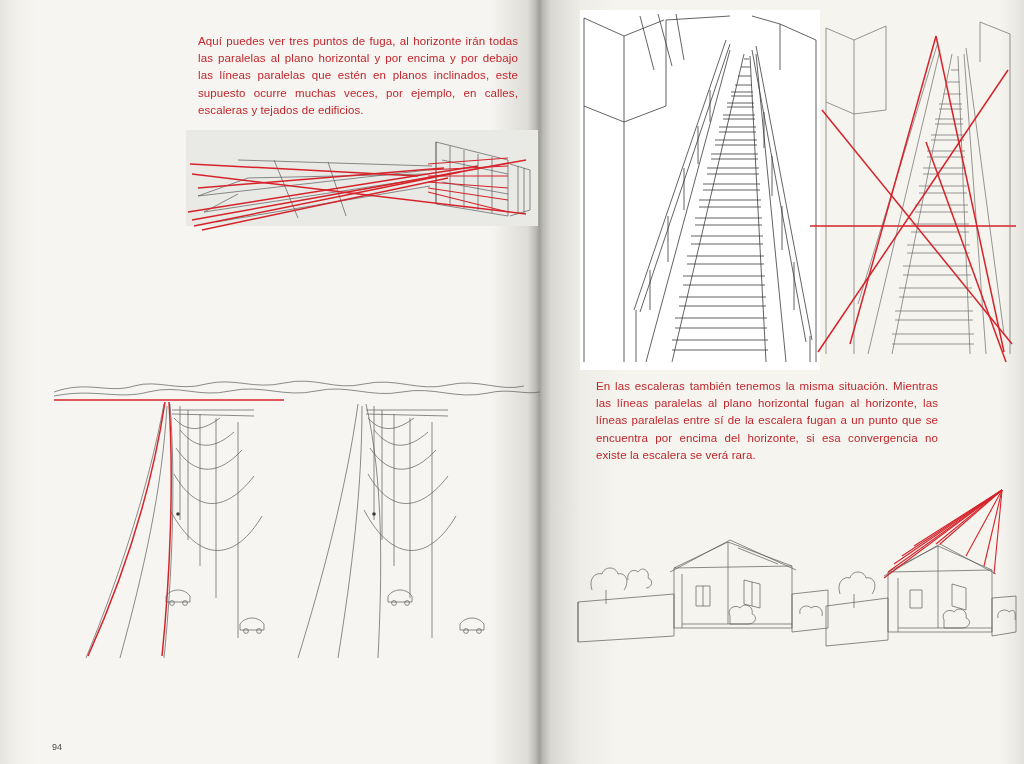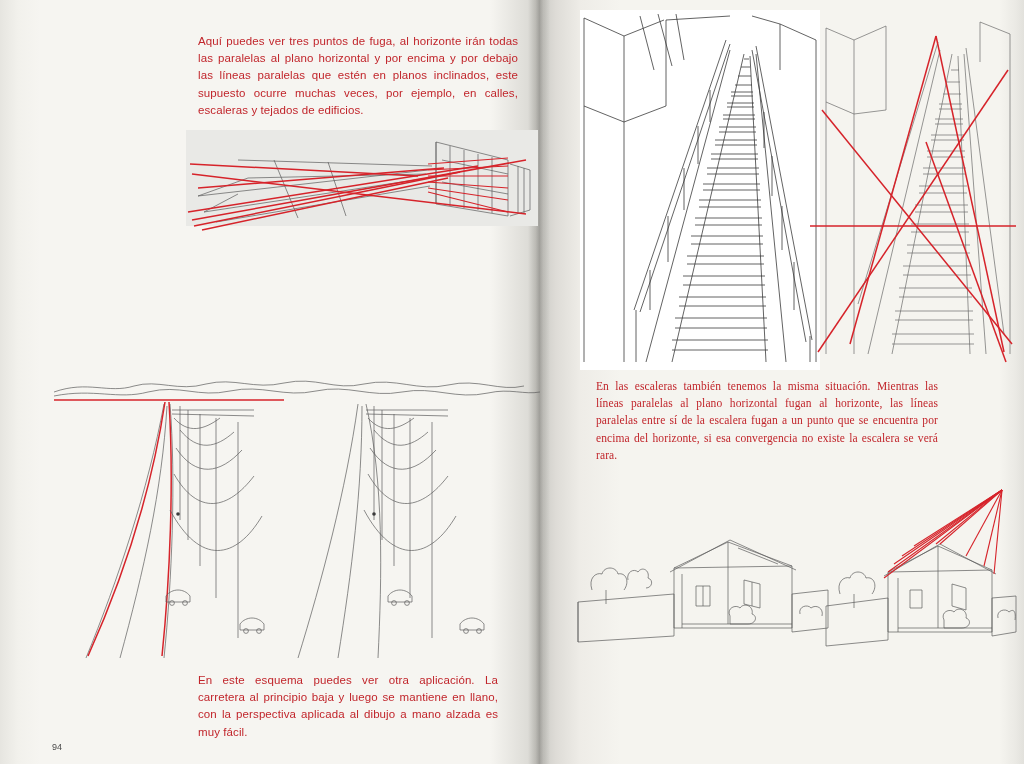--- a/index.html
+++ b/index.html
@@ -180,23 +180,20 @@
           <path d="M412 254 C418 246 430 246 436 254 L436 260 L412 260 Z"></path>
           <circle cx="418" cy="261" r="2.4"></circle>
             <circle cx="431" cy="261" r="2.4"></circle>
         </g>
 
         <circle cx="130" cy="144" r="1.8" fill="#3b3b3b"></circle>
         <circle cx="326" cy="144" r="1.8" fill="#3b3b3b"></circle>
       </svg>
     </div>
 
-    <div class="tb" style="left:160px;top:672px;width:300px;">
-      <p class="body-text">En este esquema puedes ver otra aplicación. La carretera al principio baja y luego se mantiene en llano, con la perspectiva aplicada al dibujo a mano alzada es muy fácil.</p>
-    </div>
 
     <div class="folio">94</div>
   </div>
 
   <div class="col-right">
 
     <div class="fig" style="left:30px;top:10px;">
       <svg width="240" height="360" viewBox="0 0 240 360">
         <rect class="white" x="0" y="0" width="240" height="360"></rect>
         <g class="ink">
@@ -330,21 +327,21 @@
           <path d="M128 22 L196 338"></path>
           <path d="M128 22 L42 330"></path>
           <path d="M2 212 L208 212"></path>
           <path d="M118 128 L198 348"></path>
           <path d="M10 338 L200 56"></path>
           <path d="M14 96 L204 330"></path>
         </g>
       </svg>
     </div>
 
-    <div class="tb" style="left:46px;top:378px;width:342px;font-family:Liberation Serif, serif;">
+    <div class="tb" style="left:46px;top:378px;width:342px;">
       <p class="body-text">En las escaleras también tenemos la misma situación. Mientras las líneas paralelas al plano horizontal fugan al horizonte, las líneas paralelas entre sí de la escalera fugan a un punto que se encuentra por encima del horizonte, si esa convergencia no existe la escalera se verá rara.</p>
     </div>
 
     <div class="fig" style="left:28px;top:528px;">
       <svg width="250" height="120" viewBox="0 0 250 120">
         <g class="ink-l">
 
           <path d="M14 62 C10 50 18 44 24 46 C26 38 38 38 40 46 C48 44 52 54 46 62"></path>
           <path d="M28 62 L28 76"></path>
           <path d="M50 52 C48 44 56 40 60 44 C64 38 72 42 70 50 C76 52 74 60 68 60"></path>

